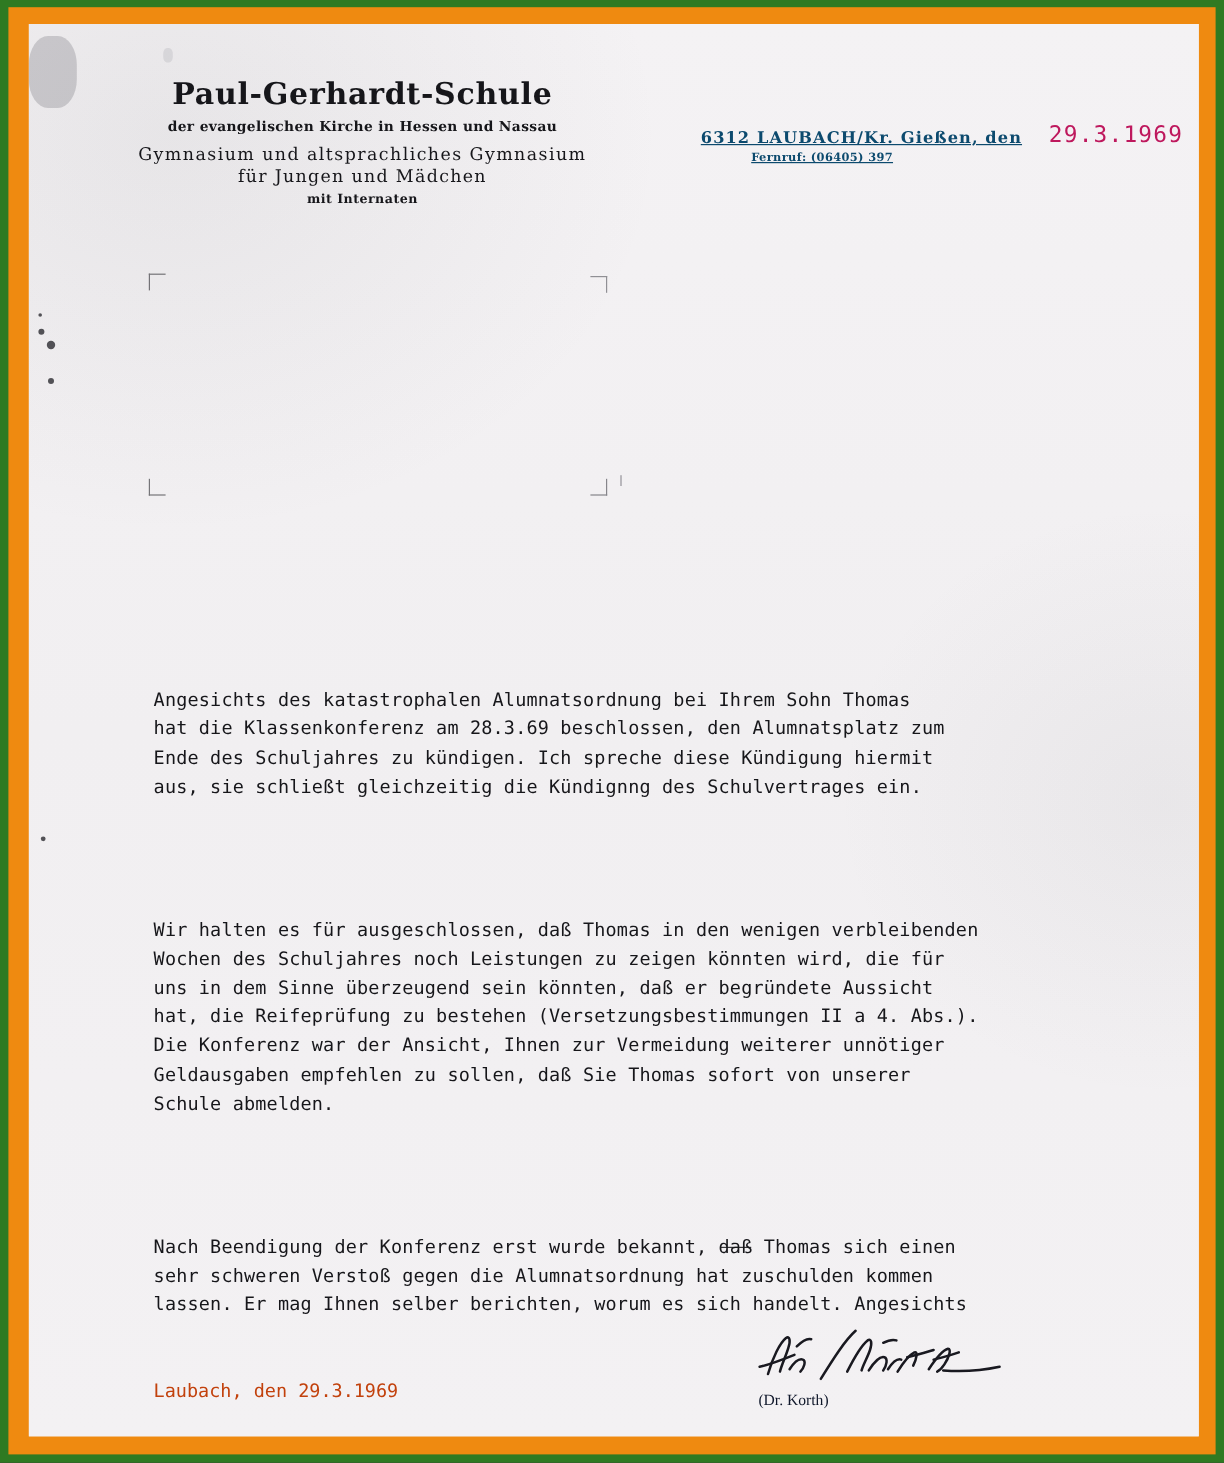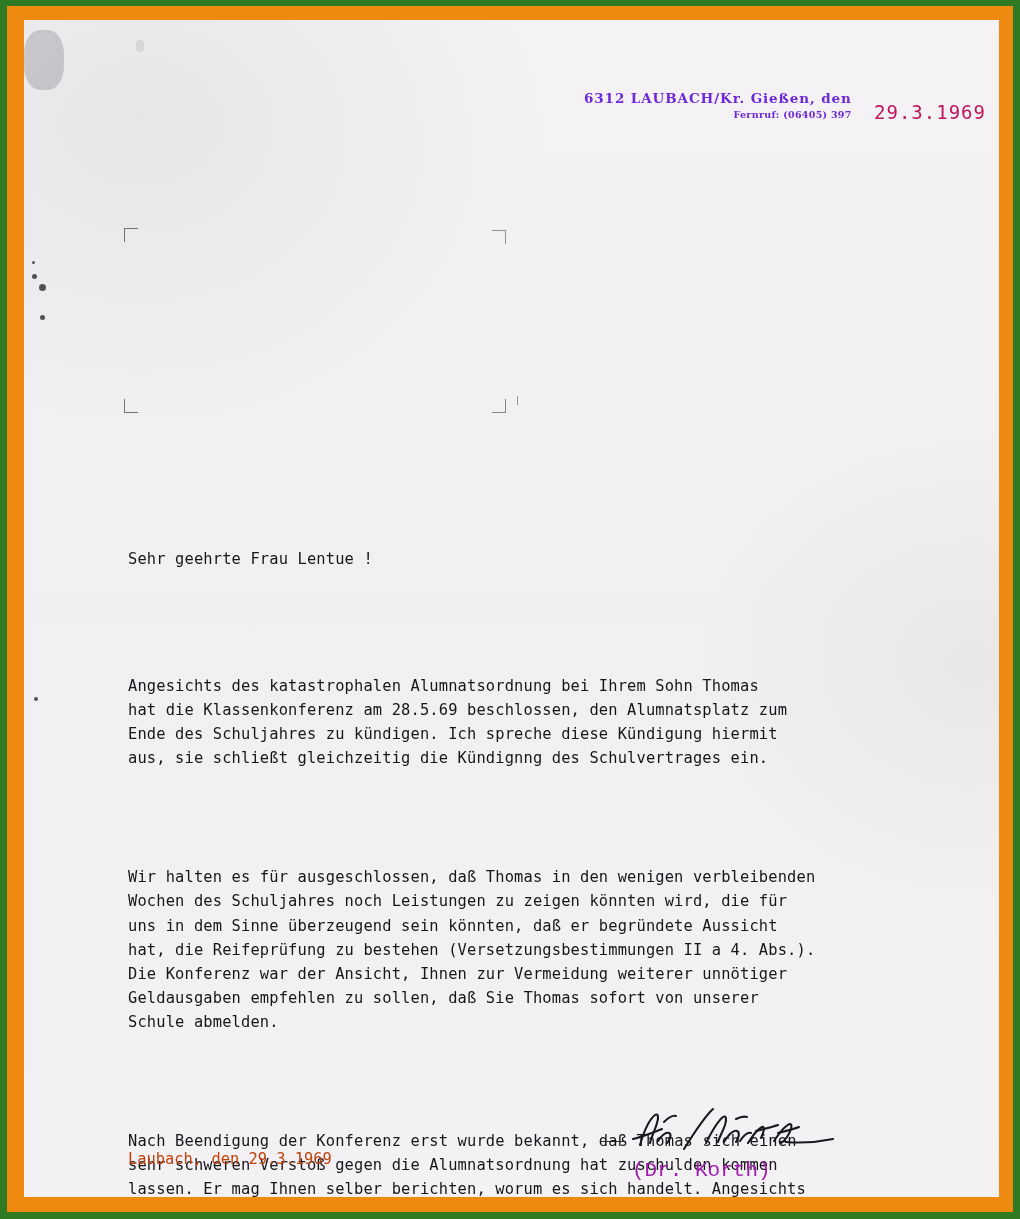--- a/index.html
+++ b/index.html
@@ -85,39 +85,39 @@
     font-size: 10.5px;
     letter-spacing: 0.4px;
     margin-top: 4px;
     font-weight: 700;
   }
 
   
   .placeline {
     position: absolute;
     left: 560px;
-    top: 70px;
-    color: #6d28d9;
+    top: 87px;
+    color: #0c4a6e;
+    text-decoration: underline;
   }
   .place-main {
     font-family: "DejaVu Serif", serif;
     font-size: 13.5px;
     letter-spacing: 0.9px;
     font-weight: 600;
     white-space: nowrap;
   }
   .place-phone {
     font-family: "DejaVu Serif", serif;
     font-size: 9.5px;
     letter-spacing: 0.3px;
     font-weight: 600;
     margin-top: 3px;
     margin-left: 42px;
     white-space: nowrap;
-    text-align: right;
   }
   .date-typed {
     position: absolute;
     left: 850px;
     top: 81px;
     font-family: "DejaVu Sans Mono", monospace;
     font-size: 19px;
     letter-spacing: 1px;
     color: #be185d;
     white-space: nowrap;
@@ -197,23 +197,23 @@
     white-space: pre;
   }
   .sign-block {
     position: absolute;
     left: 600px;
     top: 1085px;
     width: 240px;
   }
   .sig-svg { display: block; margin-left: 4px; }
   .sig-name {
-    font-family: Liberation Mono, monospace;
-    font-size: 21px;
-    color: #a21caf;
+    font-family: Liberation Serif, serif;
+    font-size: 13px;
+    color: #0f172a;
     margin-top: 2px;
     margin-left: 8px;
     white-space: pre;
   }
 
   
   .speck { position: absolute; background: #2a2a30; border-radius: 50%; opacity: .8; }
   .smudge { position: absolute; background: rgba(90,90,100,.25); border-radius: 40%; }
 </style>
 </head>
@@ -227,42 +227,48 @@
     <div class="paper-inner"></div>
 
     <div class="speck" style="left:8px;  top:254px; width:5px; height:5px;"></div>
     <div class="speck" style="left:15px; top:264px; width:7px; height:7px;"></div>
     <div class="speck" style="left:8px;  top:241px; width:3px; height:3px;"></div>
     <div class="speck" style="left:16px; top:295px; width:5px; height:5px;"></div>
     <div class="speck" style="left:10px; top:677px; width:4px; height:4px;"></div>
     <div class="smudge" style="left:0px; top:10px; width:40px; height:60px;"></div>
     <div class="smudge" style="left:112px; top:20px; width:8px; height:12px; opacity:.5;"></div>
 
+    <div class="letterhead">
+      <div class="lh-school">Paul-Gerhardt-Schule</div>
+      <div class="lh-church">der evangelischen Kirche in Hessen und Nassau</div>
+      <div class="lh-gym">Gymnasium und altsprachliches Gymnasium</div>
+      <div class="lh-boys">für Jungen und Mädchen</div>
+      <div class="lh-intern">mit Internaten</div>
+    </div>
 
     <div class="placeline">
       <div class="place-main">6312 LAUBACH/Kr. Gießen, den</div>
       <div class="place-phone">Fernruf: (06405)  397</div>
     </div>
     <div class="date-typed">29.3.1969</div>
 
     <div class="addr-zone">
       <span class="corner tl"></span>
       <span class="corner tr"></span>
       <span class="corner bl"></span>
       <span class="corner br"></span>
       <span class="tick"></span>
 
     </div>
 
     <div class="body">
 
-      <p class="salutation">Sehr geehrte Frau Lentue !</p>
 
       <p class="para"><span>Angesichts des katastrophalen Alumnatsordnung bei Ihrem Sohn Thomas</span>
-<span>hat die Klassenkonferenz am 28.5.69 beschlossen, den Alumnatsplatz zum</span>
+<span>hat die Klassenkonferenz am 28.3.69 beschlossen, den Alumnatsplatz zum</span>
 <span>Ende des Schuljahres zu kündigen. Ich spreche diese Kündigung hiermit</span>
 <span>aus, sie schließt gleichzeitig die Kündignng des Schulvertrages ein.</span></p>
 
       <p class="para"><span>Wir halten es für ausgeschlossen, daß Thomas in den wenigen verbleibenden</span>
 <span>Wochen des Schuljahres noch Leistungen zu zeigen könnten wird, die für</span>
 <span>uns in dem Sinne überzeugend sein könnten, daß er begründete Aussicht</span>
 <span>hat, die Reifeprüfung zu bestehen (Versetzungsbestimmungen II a 4. Abs.).</span>
 <span>Die Konferenz war der Ansicht, Ihnen zur Vermeidung weiterer unnötiger</span>
 <span>Geldausgaben empfehlen zu sollen, daß Sie Thomas sofort von unserer</span>
 <span>Schule abmelden.</span></p>

